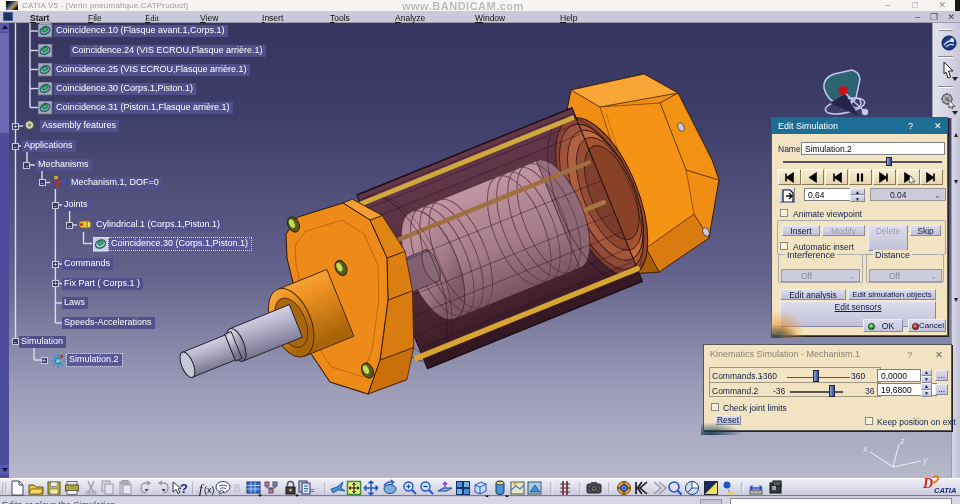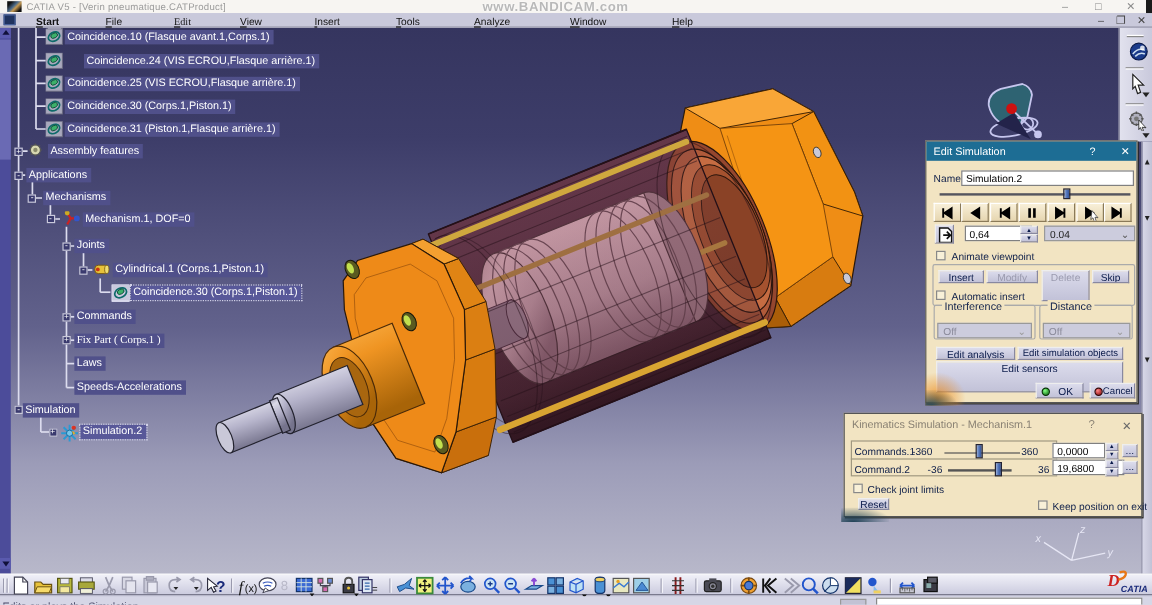--- a/index.html
+++ b/index.html
@@ -30,21 +30,21 @@
   .sel { background:#585899; outline:1px dotted #d0d0e8; }
   
   .dlg { position:absolute; background:#f2e4c2; border:1px solid #555; box-shadow:1px 1px 0 #222; font-size:9px; color:#10204a;}
   .dtitle { position:absolute; left:0; top:0; right:0; height:16px; color:#fff; font-size:9px; }
   .fld { position:absolute; background:#fff; border:1px solid #808080; font-size:8.5px; color:#000; padding-left:3px; }
   .btn { position:absolute; background:linear-gradient(#dcdcec,#c2c2d8); border:1px solid #8888a0; border-top-color:#eee; border-left-color:#eee; color:#0a1a4a; font-size:8.5px; text-align:center; overflow:hidden; white-space:nowrap;}
   .btn.dis { color:#9a9aae; }
   .cb { position:absolute; width:8px; height:8px; background:#f8f0d8; border:1px solid #888; }
   .lbl { position:absolute; font-size:8.5px; color:#10204a; white-space:nowrap; }
   .gb { position:absolute; border:1px solid #aaa; border-radius:2px; }
-  .dd { position:absolute; background:#ccccdd; border:1px solid #999; color:#8a8a9a; font-size:8.5px; padding-left:4px; overflow:hidden; white-space:nowrap;}
+  .dd { position:absolute; background:#ccccdd; border:1px solid #999; color:#8a8a9a; font-size:8.5px; padding-left:19px; overflow:hidden; white-space:nowrap;}
   
   #btoolbar { position:absolute; left:0; top:478px; width:960px; height:18px; background:linear-gradient(#f0f0f8,#ccccdf); border-top:1px solid #fff; border-bottom:1px solid #7a7a8e; }
   #statusbar { position:absolute; left:0; top:497px; width:960px; height:7px; background:#d6d6e6; font-size:9px; color:#4a4a6a; overflow:hidden;}
   #vcr .btn { background:linear-gradient(#f8efd8,#e6d6b0); border-color:#8a7a58; border-top-color:#fff; border-left-color:#fff; }
 </style>
 </head>
 <body>
 <div id="app">
 
   <div id="viewport">
@@ -312,21 +312,21 @@
 <div class="tl sel" style="left:109px; top:214.5px;">Coincidence.30 (Corps.1,Piston.1)</div>
 <svg style="position:absolute;left:93px;top:213.5px;" width="15" height="15" viewBox="0 0 15 15">
           <g>
             <rect x="0" y="0" width="15" height="14" fill="#c9c9dd" stroke="#f0f0ff" stroke-width="1"></rect>
    <ellipse cx="7.5" cy="7" rx="5.2" ry="3.8" fill="none" stroke="#0e6a6a" stroke-width="1.4" transform="rotate(-28 7.5 7)"></ellipse>
    <ellipse cx="8" cy="6.2" rx="3" ry="2" fill="#3db06a" stroke="#0e4a3a" stroke-width="0.7" transform="rotate(-28 7.5 7)"></ellipse>
           </g>
         </svg>
 <div class="tl" style="left:62px; top:235.0px;">Commands</div>
 <div style="position:absolute;left:51.9px;top:237.5px;width:7px;height:7px;background:#3a3a6e;border:1px solid #c9c9da;font-size:7px;line-height:5px;text-align:center;color:#fff;">+</div>
-<div class="tl" style="left:62px; top:254.5px;font-family:Liberation Serif, serif;">Fix Part ( Corps.1 )</div>
+<div class="tl" style="left:62px; top:254.5px;">Fix Part ( Corps.1 )</div>
 <div style="position:absolute;left:51.9px;top:257.0px;width:7px;height:7px;background:#3a3a6e;border:1px solid #c9c9da;font-size:7px;line-height:5px;text-align:center;color:#fff;">+</div>
 <div class="tl" style="left:62px; top:274.0px;">Laws</div>
 <div class="tl" style="left:62px; top:294.0px;">Speeds-Accelerations</div>
 <div class="tl" style="left:19px; top:312.5px;">Simulation</div>
 <div style="position:absolute;left:12.0px;top:315.0px;width:7px;height:7px;background:#3a3a6e;border:1px solid #c9c9da;font-size:7px;line-height:5px;text-align:center;color:#fff;">-</div>
 <div class="tl sel" style="left:67px; top:331.0px;">Simulation.2</div>
 <svg style="position:absolute;left:50px;top:330.0px;" width="16" height="16" viewBox="0 0 16 16">
           <g>
             <path d="M8,1 L8,15 M1,8 L15,8 M3,3 L13,13 M13,3 L3,13" stroke="#2a9ad4" stroke-width="1.6"></path>
    <circle cx="8" cy="8" r="2.6" fill="#77c4e8" stroke="#1a6a9a" stroke-width="0.8"></circle>
@@ -448,21 +448,21 @@
     <div class="gb" style="left:6px;top:136px;width:85px;height:29px;">
         <span style="position:absolute;left:6px;top:-5px;background:#f2e4c2;padding:0 2px;font-size:9px;color:#10204a;">Interference</span>
       </div>
     <div class="dd" style="left:9px;top:151px;width:79px;height:13px;line-height:12px;">Off<span style="position:absolute;right:4px;color:#999;">⌄</span></div>
     <div class="gb" style="left:94px;top:136px;width:78px;height:29px;">
         <span style="position:absolute;left:6px;top:-5px;background:#f2e4c2;padding:0 2px;font-size:9px;color:#10204a;">Distance</span>
       </div>
     <div class="dd" style="left:97px;top:151px;width:73px;height:13px;line-height:12px;">Off<span style="position:absolute;right:4px;color:#999;">⌄</span></div>
     <div class="btn" style="left:8px;top:171px;width:66px;height:11px;line-height:10px;">Edit analysis</div>
     <div class="btn" style="left:76px;top:171px;width:88px;height:11px;line-height:10px;font-size:8px;">Edit simulation objects</div>
-    <div class="btn" style="left:8px;top:183px;width:156px;height:26px;line-height:10px;">Edit sensors</div>
+    <div class="btn" style="left:8px;top:183px;width:156px;height:26px;line-height:10px;text-decoration:underline;">Edit sensors</div>
     <div class="btn" style="left:91px;top:201px;width:40px;height:13px;line-height:12px;padding-left:10px;"><span style="position:absolute;left:4px;top:2.5px;width:7px;height:7px;border-radius:50%;background:radial-gradient(circle at 35% 30%,#8f8,#060);border:0.5px solid #030;"></span>OK</div>
     <div class="btn" style="left:136px;top:201px;width:38px;height:13px;line-height:12px;padding-left:9px;font-size:8px;"><span style="position:absolute;left:3px;top:2.5px;width:7px;height:7px;border-radius:50%;background:radial-gradient(circle at 35% 30%,#f88,#800);border:0.5px solid #300;"></span>Cancel</div>
     <div style="position:absolute;left:-1px;top:192px;width:34px;height:28px;background:radial-gradient(ellipse at 30% 80%,rgba(235,140,30,0.85),rgba(235,140,30,0) 70%);"></div>
     <div style="position:absolute;left:-1px;top:207px;width:26px;height:13px;background:radial-gradient(ellipse at 20% 100%,rgba(30,70,90,0.9),rgba(30,70,90,0) 75%);"></div>
   </div>
 
   <div id="dlg-kin" class="dlg" style="left:703px; top:344px; width:249px; height:87px;">
     <div style="position:absolute;left:6px;top:4px;font-size:9px;color:#8a8274;">Kinematics Simulation - Mechanism.1</div>
     <div style="position:absolute;left:203px;top:4px;font-size:9.5px;color:#8a8274;">?</div>
     <div style="position:absolute;left:231px;top:4px;font-size:9.5px;color:#6a6a6a;">✕</div>

